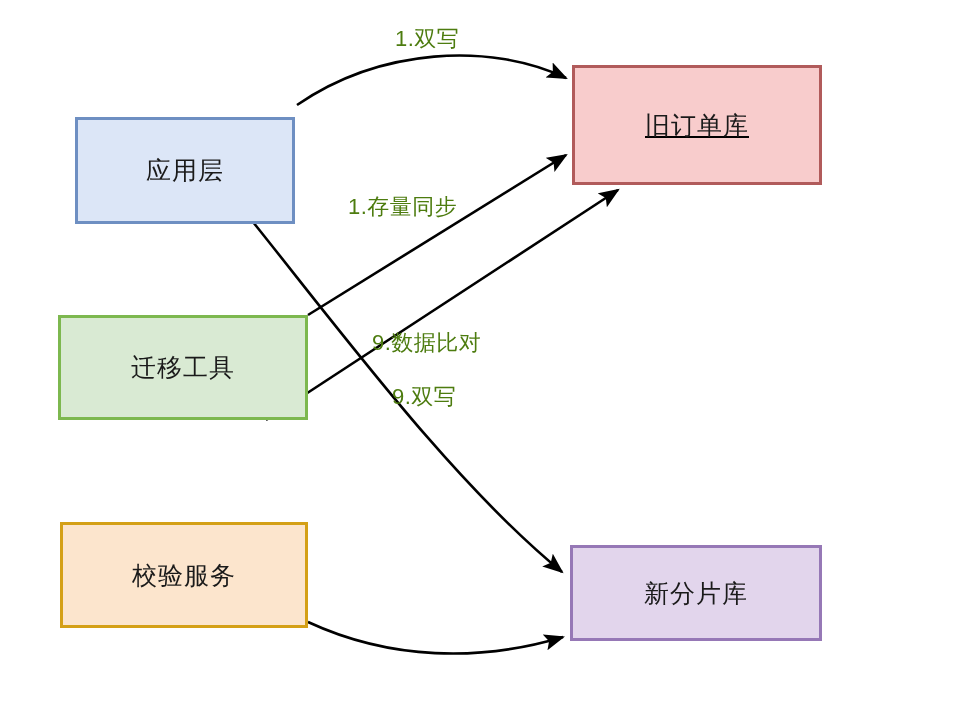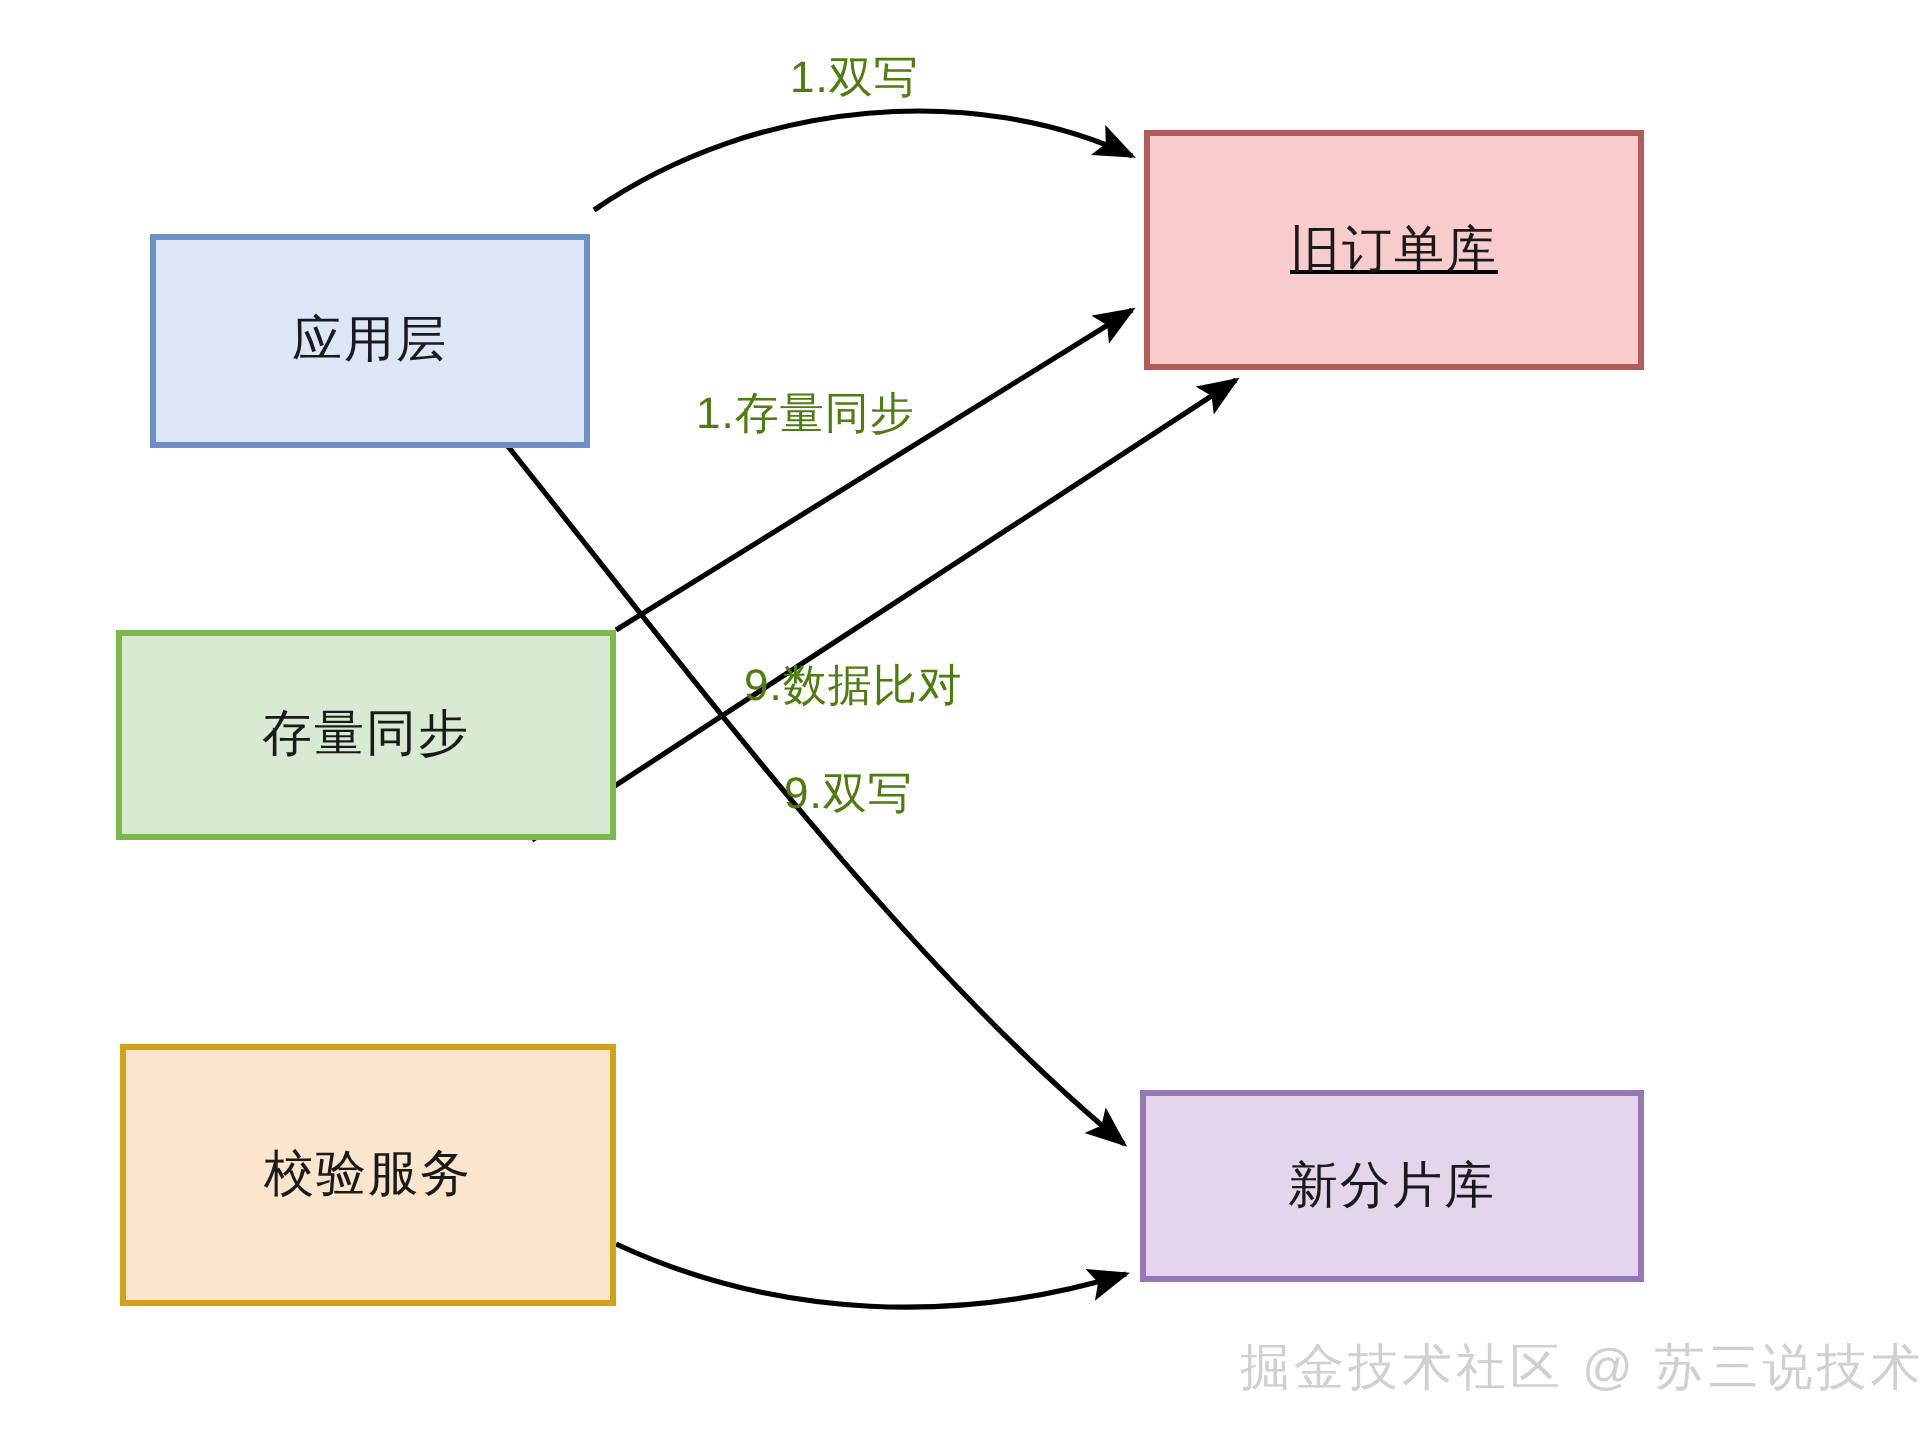--- a/index.html
+++ b/index.html
@@ -78,35 +78,34 @@
         <path d="M 266 420 L 618 190" fill="none" stroke="#000000" stroke-width="2.6" marker-end="url(#arrowhead)"></path>
         <path d="M 308 622 C 390 660, 480 662, 563 637" fill="none" stroke="#000000" stroke-width="2.6" marker-end="url(#arrowhead)"></path>
       </g>
   </svg>
 
   <div id="nodes-layer">
       <div class="node" style="left: 75px; top: 105px; width: 220px; height: 107px; background: rgb(220, 230, 247); border-color: rgb(110, 143, 194); margin-top: 12px;">
         <span class="node-label">应用层</span>
       </div>
       <div class="node" style="left: 58px; top: 315px; width: 250px; height: 105px; background: rgb(217, 234, 211); border-color: rgb(125, 184, 79);">
-        <span class="node-label">存量同步</span>
+        <span class="node-label">迁移工具</span>
       </div>
-      <div class="node" style="left: 60px; top: 522px; width: 248px; height: 131px; background: rgb(252, 229, 205); border-color: rgb(212, 160, 23);">
+      <div class="node" style="left: 60px; top: 522px; width: 248px; height: 106px; background: rgb(252, 229, 205); border-color: rgb(212, 160, 23);">
         <span class="node-label">校验服务</span>
       </div>
       <div class="node" style="left: 572px; top: 65px; width: 250px; height: 120px; background: rgb(248, 204, 204); border-color: rgb(177, 91, 91); text-decoration: underline;">
         <span class="node-label">旧订单库</span>
       </div>
       <div class="node" style="left: 570px; top: 545px; width: 252px; height: 96px; background: rgb(226, 213, 236); border-color: rgb(150, 120, 182);">
         <span class="node-label">新分片库</span>
       </div>
     </div>
 
   <div id="labels-layer">
       <div class="edge-label" style="left: 395px; top: 28px;">1.双写</div>
       <div class="edge-label" style="left: 392px; top: 386px;">9.双写</div>
       <div class="edge-label" style="left: 348px; top: 196px;">1.存量同步</div>
       <div class="edge-label" style="left: 372px; top: 332px;">9.数据比对</div>
     </div>
 
-  <div class="watermark" style="left: 620px; top: 672px; color: rgb(208, 208, 208);">掘金技术社区 @ 苏三说技术</div>
 
 </div>
 
 </body></html>

